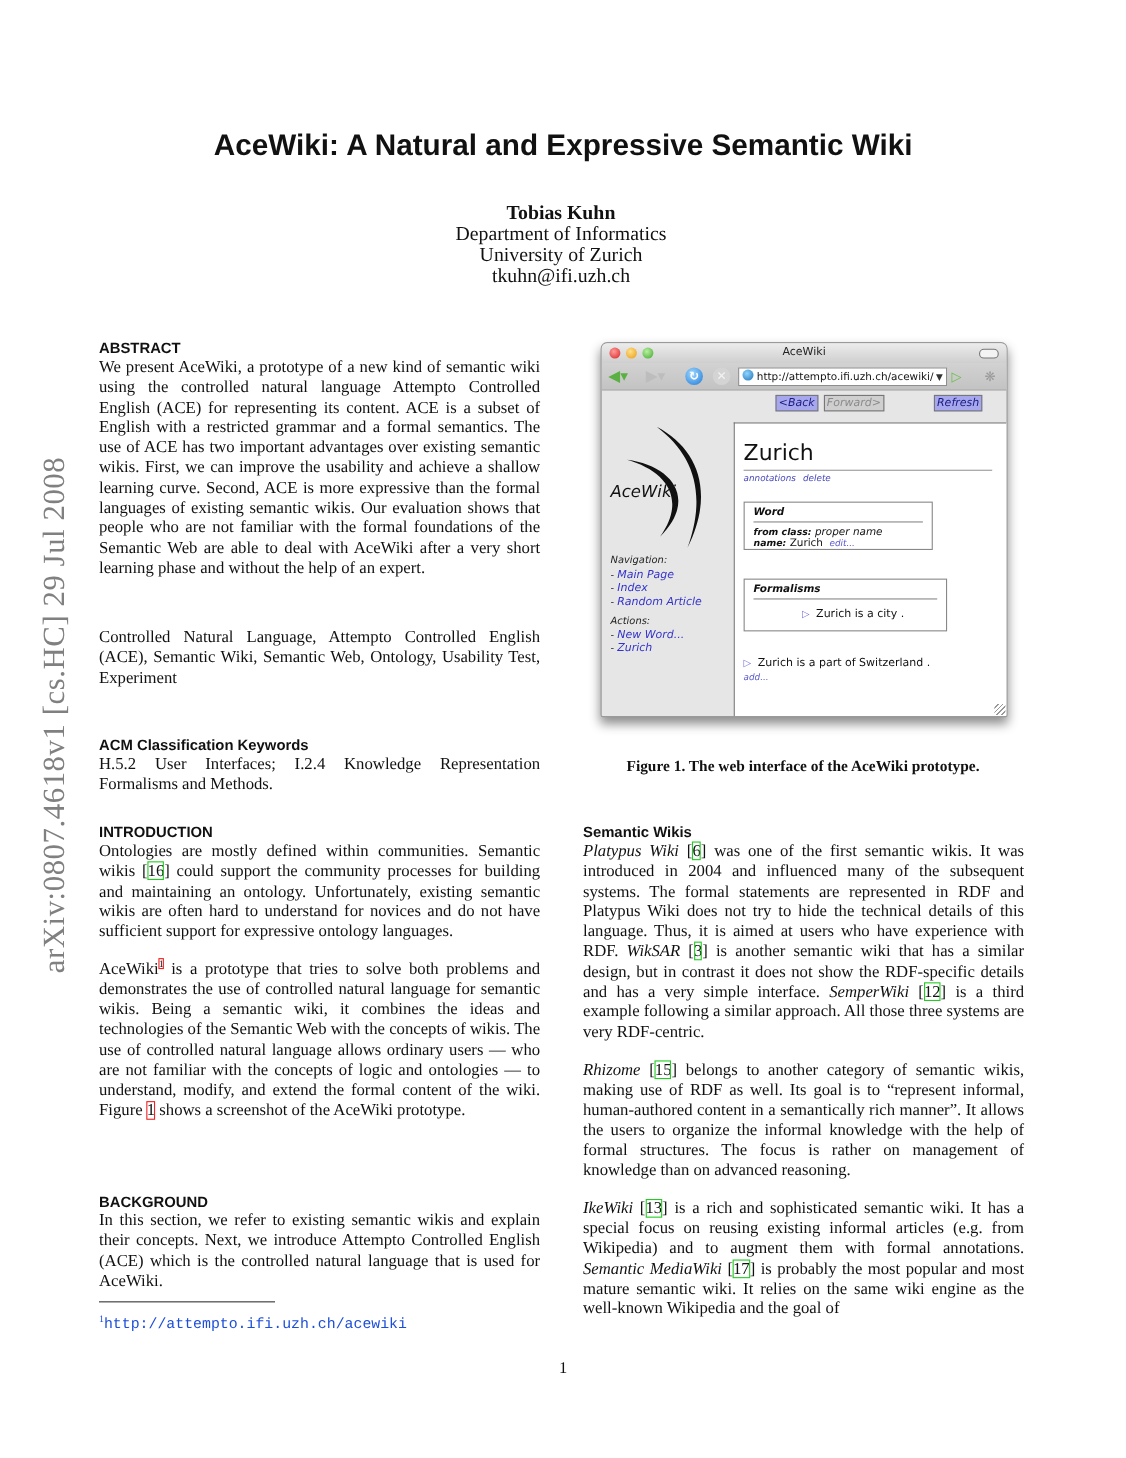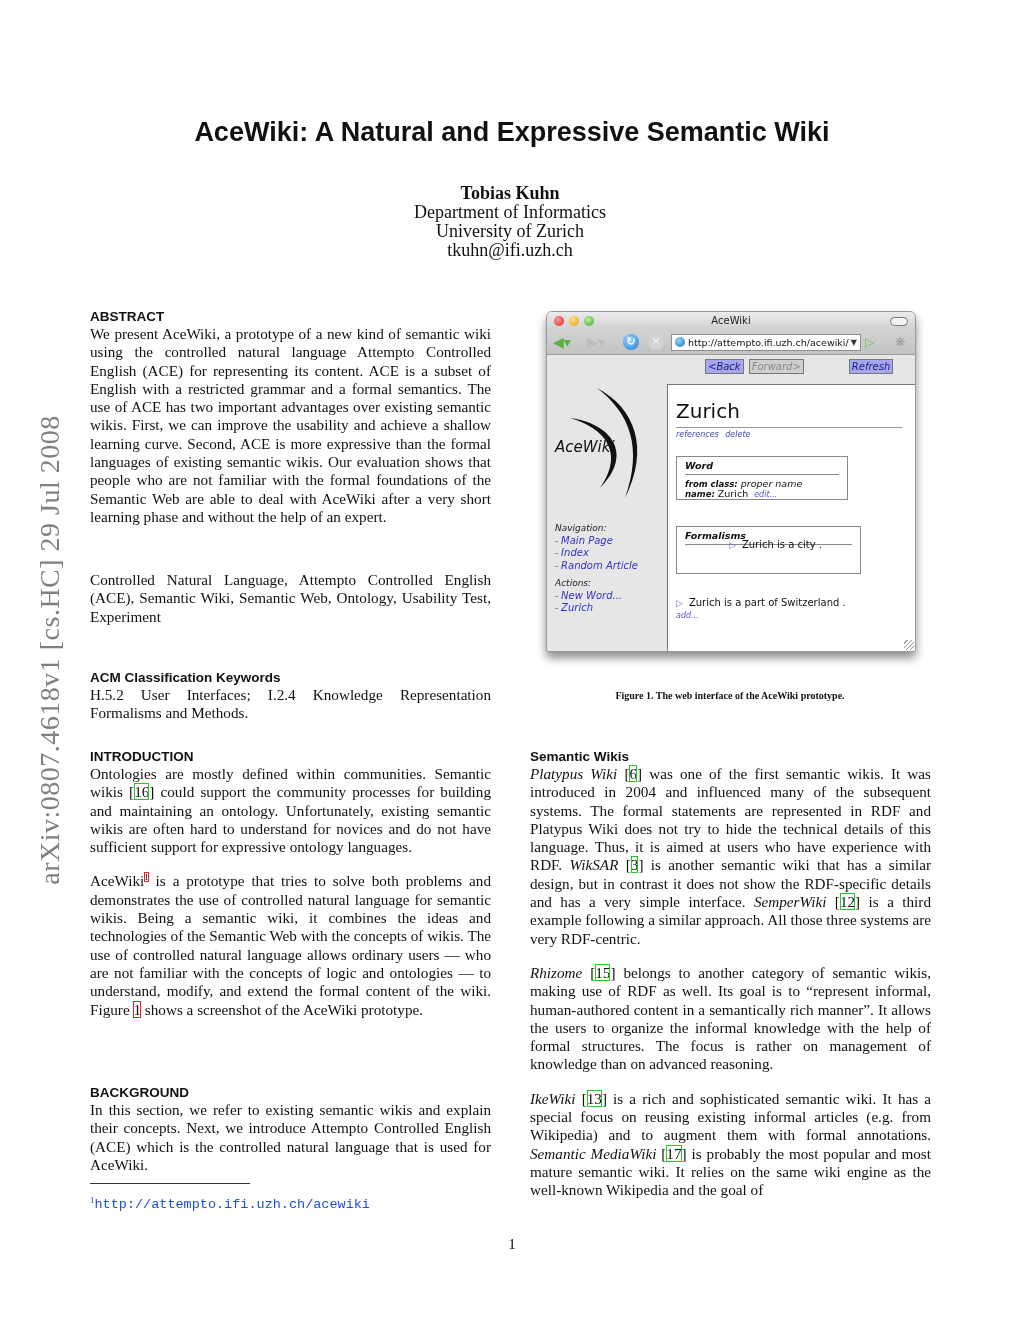--- a/index.html
+++ b/index.html
@@ -61,21 +61,21 @@
 
   .content { position: absolute; top: 44px; left: 0; right: 0; bottom: 0; }
   .navbtns { position: absolute; left: 118px; top: 3px; display: flex; gap: 5px; }
   .navbtn { font-size: 10px; font-style: italic; padding: 0 2px; height: 13px; line-height: 13px; border: 1px solid #777; }
   .navbtn.on { background: #a7a7ee; color: #1a1a80; margin-left: 40px; }
   .navbtn.off { background: #cfcfcf; color: #8a8a8a; }
 
   .logo { position: absolute; left: 8px; top: 32px; width: 110px; height: 120px; }
   .logo-text { position: absolute; left: 0; top: 50px; font-size: 15px; font-style: italic; color: #111; }
 
-  .leftnav { position: absolute; left: 8px; top: 166px; font-size: 9px; line-height: 12.5px; font-style: italic; color: #222; }
+  .leftnav { position: absolute; left: 8px; top: 148px; font-size: 9px; line-height: 12.5px; font-style: italic; color: #222; }
   .leftnav .lnk { color: #3333cc; font-size: 10px; }
   .leftnav .grp { margin-bottom: 5px; }
 
   .pane { position: absolute; left: 120px; top: 28px; right: 0; bottom: 0; background: #fff; border-left: 1px solid #777; border-top: 1px solid #777; }
   .art-title { position: absolute; left: 8px; top: 14px; font-size: 20px; color: #111; }
   .art-rule { position: absolute; left: 8px; top: 42px; width: 226px; border-top: 1px solid #999; }
   .art-links { position: absolute; left: 8px; top: 45px; font-size: 8px; font-style: italic; color: #4444bb; word-spacing: 4px; }
   .box { position: absolute; left: 8px; border: 1px solid #888; background: #fff; }
   .box-word { top: 71px; width: 170px; height: 42px; }
   .box-assign { top: 141px; width: 183px; height: 46px; }
@@ -83,21 +83,21 @@
   .box-rule { position: absolute; left: 8px; right: 8px; top: 17px; border-top: 1px solid #888; }
   .kv { position: absolute; left: 8px; font-size: 9.5px; color: #111; white-space: nowrap; }
   .kv b { font-style: italic; font-size: 8.5px; }
   .edit-link { color: #5555cc; font-size: 8px; font-style: italic; margin-left: 6px; }
   .sentence { position: absolute; left: 8px; font-size: 10px; color: #111; white-space: nowrap; }
   .tri-icon { color: #6f6fdd; font-size: 9px; margin-right: 6px; }
   .add-link { position: absolute; left: 8px; font-size: 8px; font-style: italic; color: #5555cc; }
   .resize-icon { position: absolute; right: 1px; bottom: 1px; width: 10px; height: 10px;
     background: repeating-linear-gradient(135deg, transparent 0 2px, #999 2px 3px); }
 
-  .fig-caption { position: absolute; left: 530px; top: 690px; width: 400px; text-align: center; font-weight: bold; font-size: 10px; }
+  .fig-caption { position: absolute; left: 530px; top: 690px; width: 400px; text-align: center; font-weight: bold; font-size: 14px; }
 </style>
 </head>
 <body>
 
 <div class="sidebar-stamp">arXiv:0807.4618v1  [cs.HC]  29 Jul 2008</div>
 
 <div class="title">AceWiki: A Natural and Expressive Semantic Wiki</div>
 
 <div class="author-block">
   <div class="author-name">Tobias Kuhn</div>
@@ -176,33 +176,33 @@
       <div class="grp">
         <div>Actions:</div>
         <div>- <span class="lnk">New Word...</span></div>
         <div>- <span class="lnk">Zurich</span></div>
       </div>
     </div>
     <div class="pane">
       <div class="art-title">Zurich</div>
       <div class="art-rule"></div>
       <div class="art-links">
-        <span>references</span>
+        <span>annotations</span>
         <span>delete</span>
       </div>
       <div class="box box-word">
         <div class="box-title">Word</div>
         <div class="box-rule"></div>
         <div class="kv" style="top:21px;"><b>from class:</b> <i>proper name</i></div>
         <div class="kv" style="top:31px;"><b>name:</b> <span>Zurich</span><span class="edit-link">edit...</span></div>
       </div>
       <div class="box box-assign">
         <div class="box-title">Formalisms</div>
         <div class="box-rule"></div>
-        <div class="sentence" style="top:12px;padding-left:44px;"><span class="tri-icon">▷</span><span>Zurich is a city .</span></div>
+        <div class="sentence" style="top:26px;padding-left:44px;"><span class="tri-icon">▷</span><span>Zurich is a city .</span></div>
       </div>
       <div class="sentence" style="top:212px;"><span class="tri-icon">▷</span><span>Zurich is a part of Switzerland .</span></div>
       <div class="add-link" style="top:226px;">add...</div>
       <div class="resize-icon"></div>
     </div>
   </div>
 </div>
 
 <div class="fig-caption">Figure 1. The web interface of the AceWiki prototype.</div>
 

